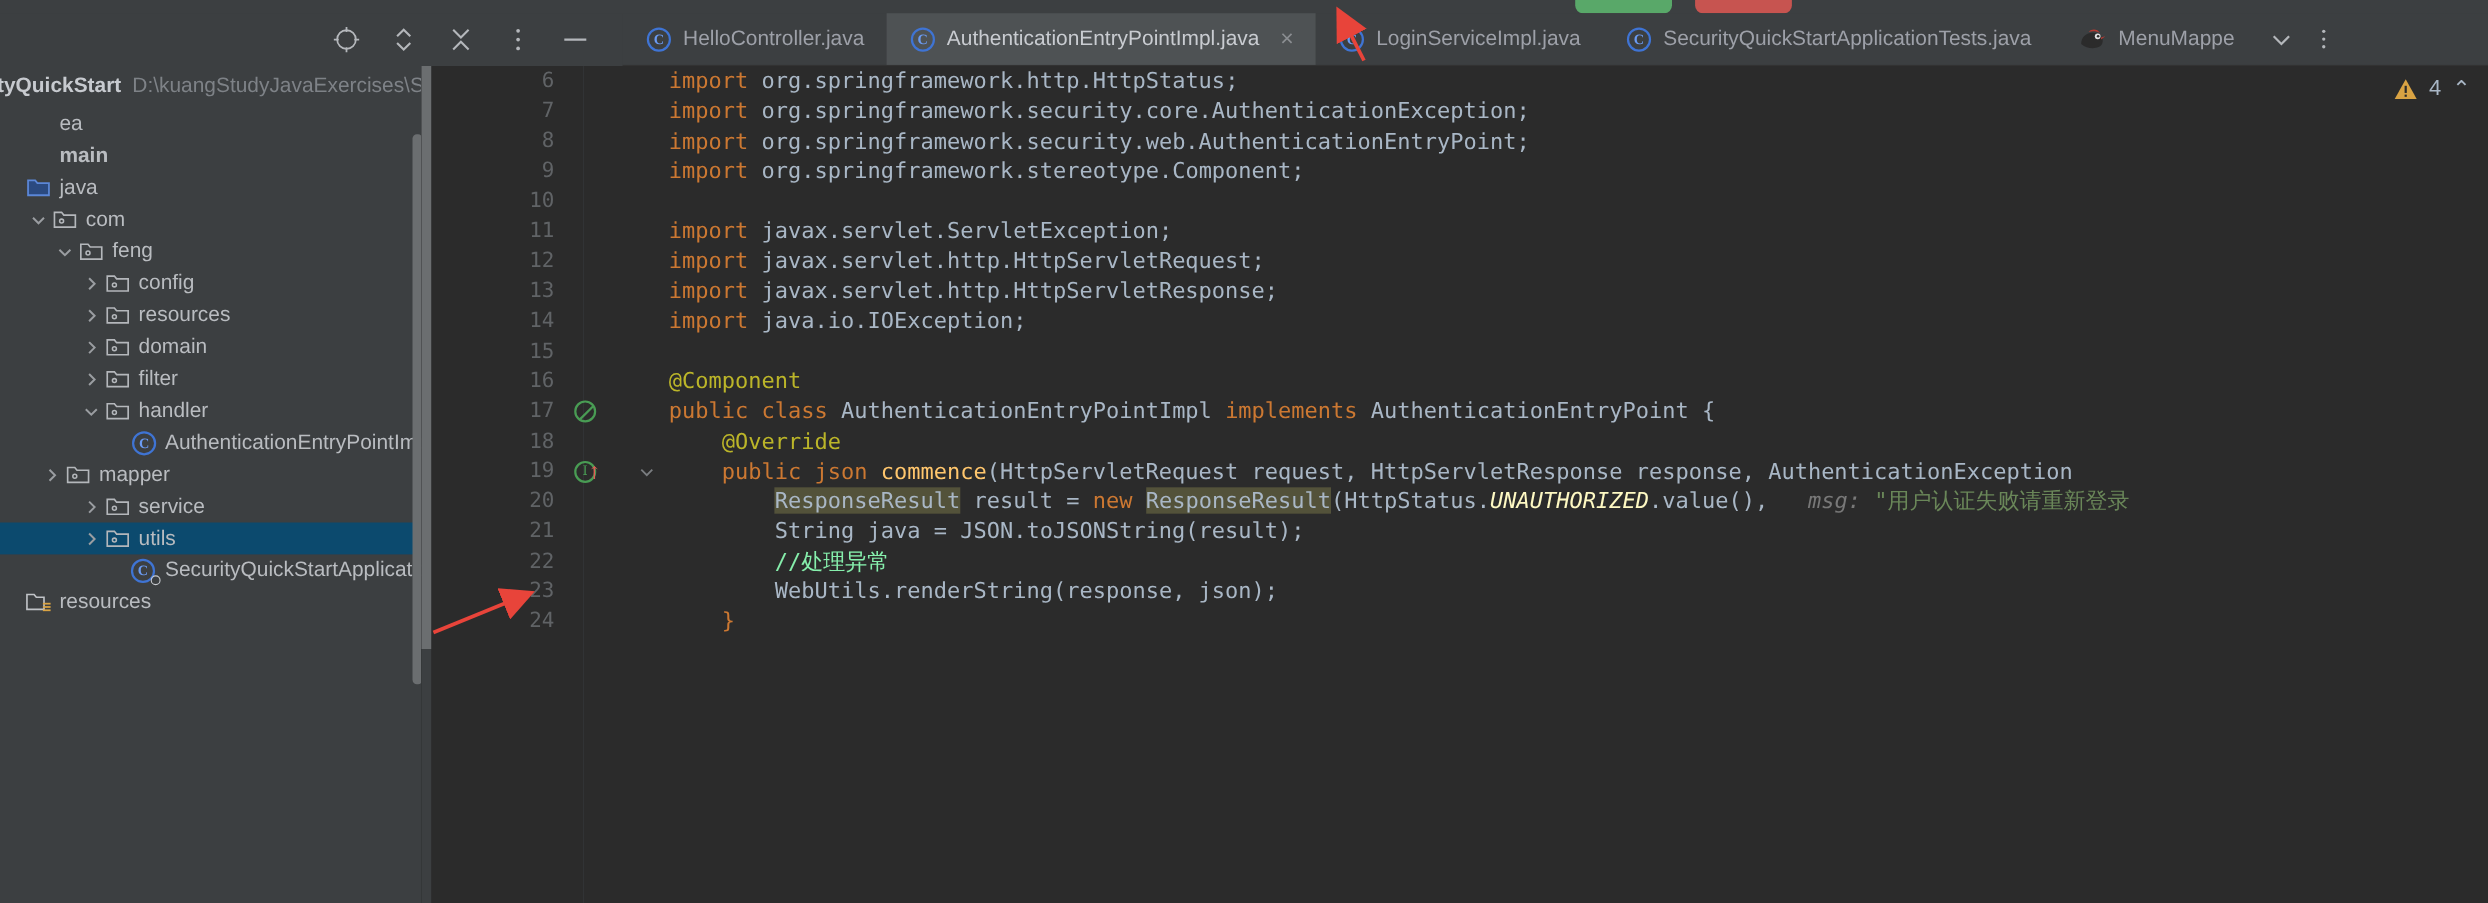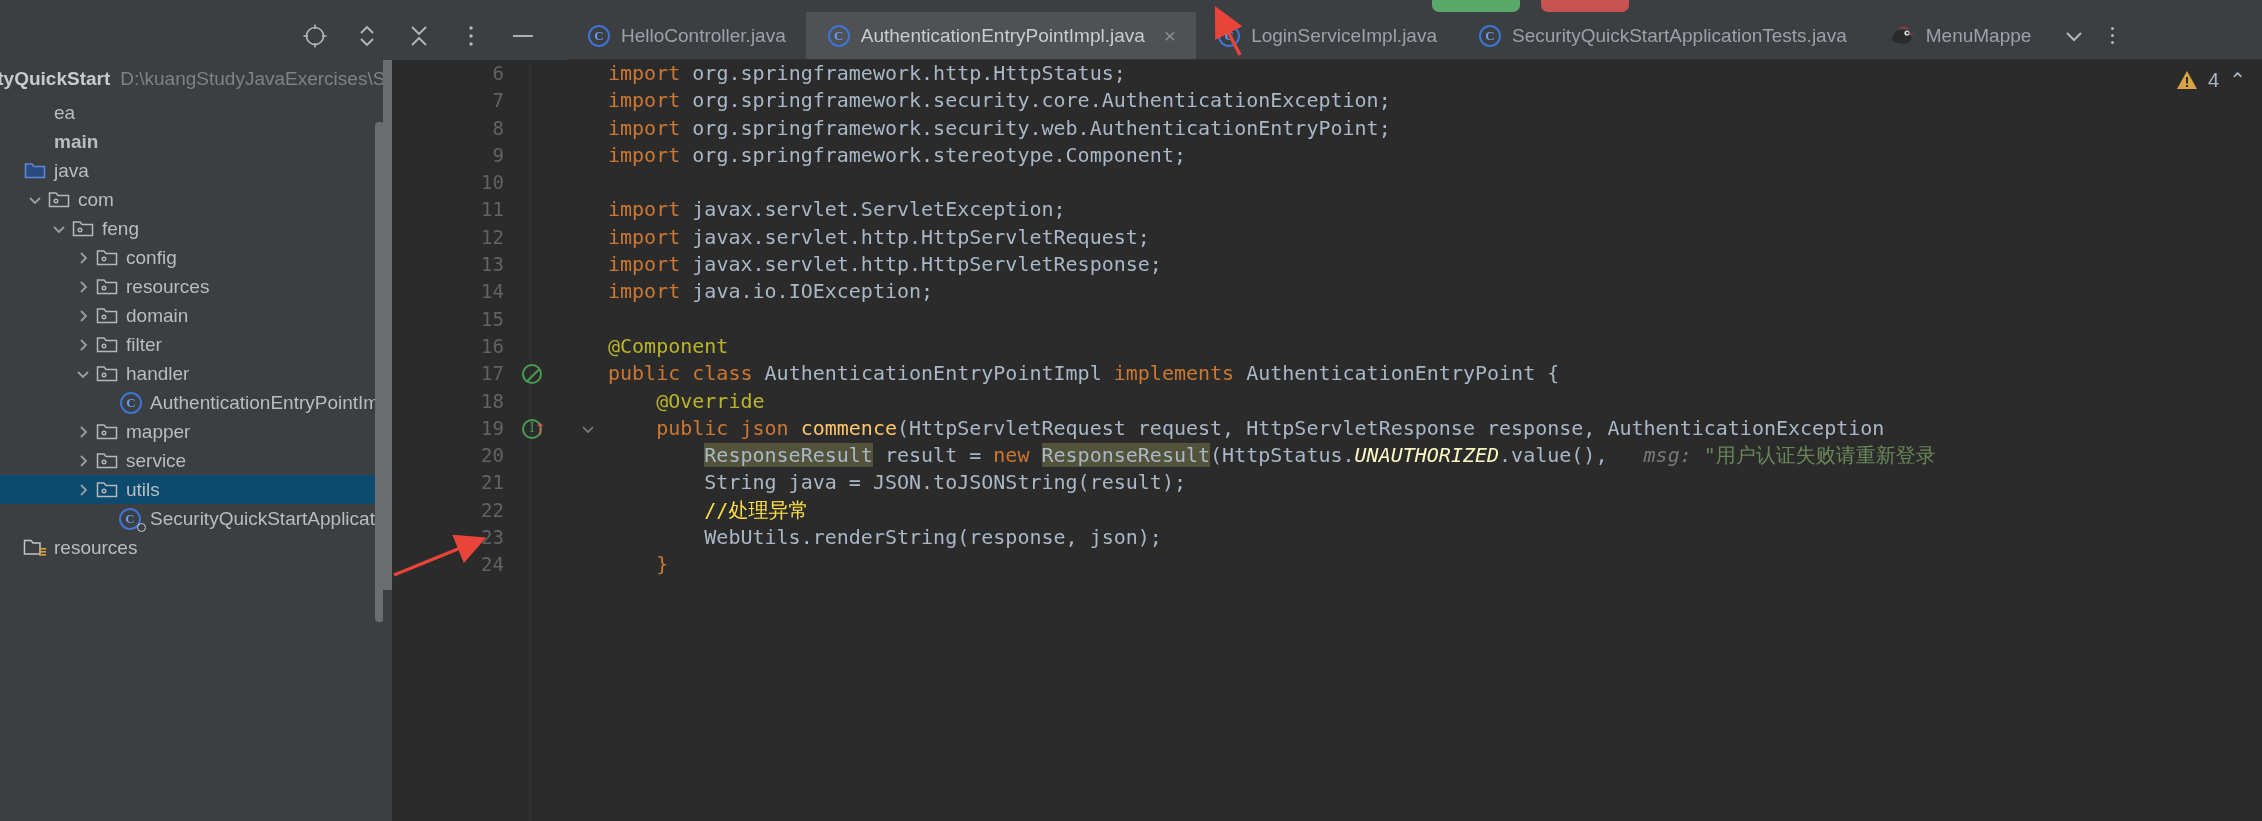--- a/index.html
+++ b/index.html
@@ -136,21 +136,21 @@
 
   .sep-line {
     position:absolute; left:147px; top:0; width:1px; height:761px; background:#313335;
   }
 
   
   .kw   { color:#cc7832; }
   .id   { color:#a9b7c6; }
   .ann  { color:#bbb529; }
   .str  { color:#6a8759; }
-  .cmt  { color:#fde047; }
+  .cmt  { color:#86efac; }
   .stat { color:#fef9c3; font-style:italic; }
   .meth { color:#ffc66d; }
   .hint { color:#787878; font-style:italic; }
   .hl   { background:#53523a; }
 
   
   .g-green-circle{
     width:20px;height:20px;border-radius:50%;border:2.2px solid #499c54;
     position:relative;
   }
@@ -394,21 +394,21 @@
           </span>
           <span class="tlabel">handler</span>
         </div>
         <div class="trow" style="padding-left: 96px;">
           <span class="twist blank"></span>
           <span class="ticon">
             <span style="width:22px;height:22px;border-radius:50%;border:2.4px solid #3f74d4;color:#6b9bf2;display:flex;align-items:center;justify-content:center;font-size:13px;font-weight:bold;font-family:'Liberation Serif',serif;">C</span>
           </span>
           <span class="tlabel">AuthenticationEntryPointImpl</span>
         </div>
-        <div class="trow" style="padding-left: 72px;">
+        <div class="trow" style="padding-left: 36px;">
           <span class="twist">
             <svg width="16" height="16" viewBox="0 0 16 16">
               <polyline points="6,3 11,8 6,13" fill="none" stroke="#9a9da1" stroke-width="1.8"></polyline>
             </svg>
           </span>
           <span class="ticon">
             <svg width="22" height="19" viewBox="0 0 22 19">
               <path d="M1.5 3 H8 L10 5.5 H20.5 V16.5 H1.5 Z" fill="none" stroke="#b4b7bb" stroke-width="1.5"></path>
               <circle cx="8" cy="11" r="1.8" fill="none" stroke="#b4b7bb" stroke-width="1.4"></circle>
             </svg>

